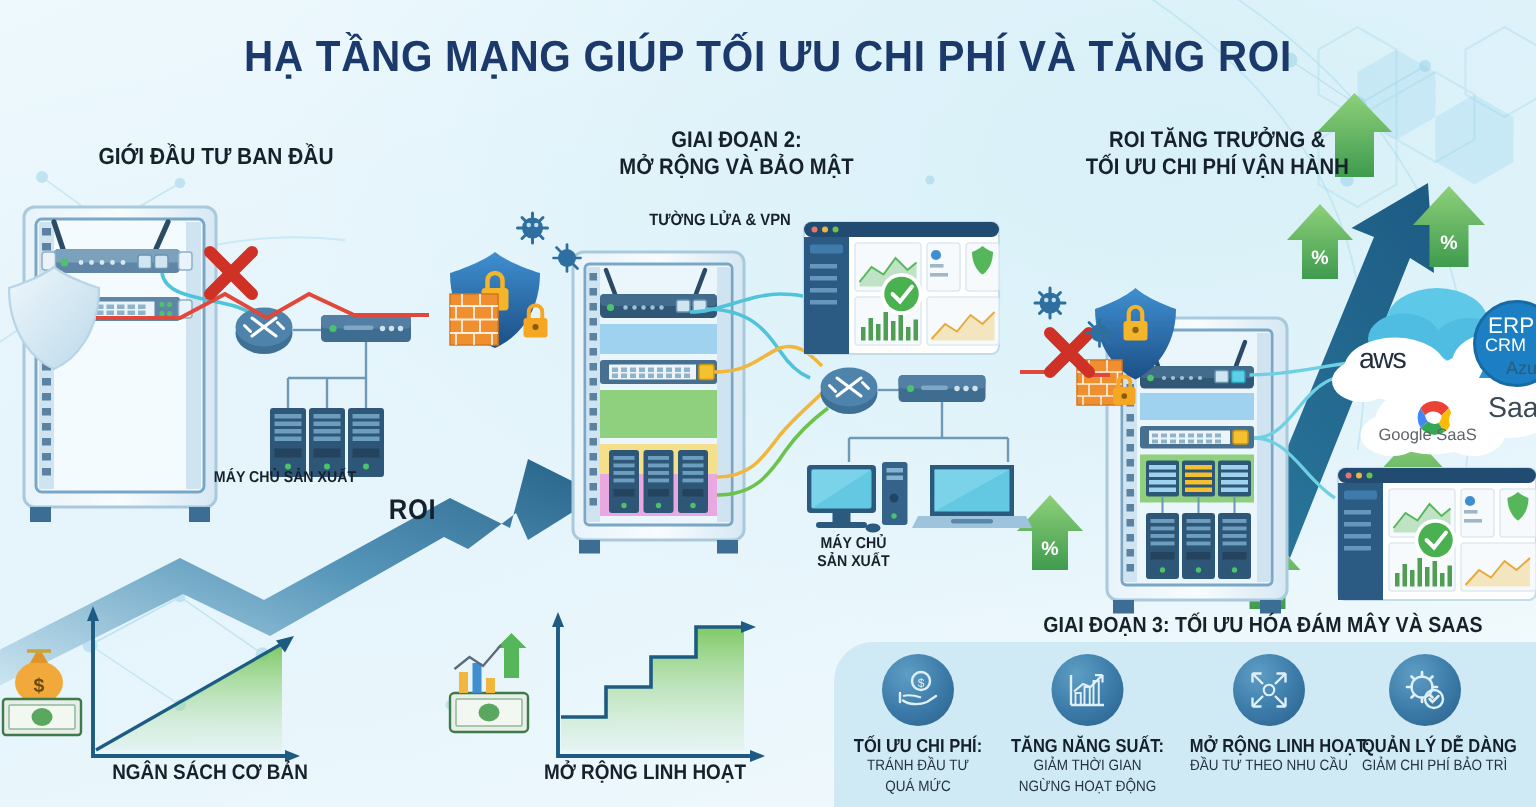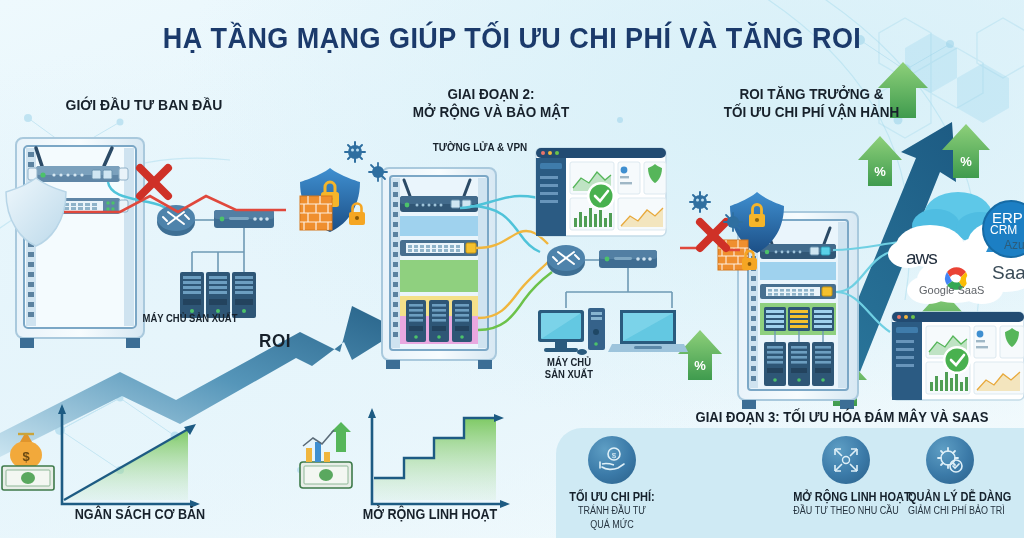--- a/index.html
+++ b/index.html
@@ -878,21 +878,21 @@
   <div class="lbl fw">TƯỜNG LỬA &amp; VPN</div>
   <div class="lbl srv1">MÁY CHỦ SẢN XUẤT</div>
   <div class="lbl srv2">
     <div>MÁY CHỦ</div>
     <div>SẢN XUẤT</div>
   </div>
   <div class="lbl roi">ROI</div>
   <div class="lbl budget">NGÂN SÁCH CƠ BẢN</div>
   <div class="lbl flex">MỞ RỘNG LINH HOẠT</div>
 
-  <div class="cloudtxt" style="left:906px;top:247px;font-size:19px;color:#232f3e;letter-spacing:-1px;text-align:right;">aws</div>
+  <div class="cloudtxt" style="left:906px;top:229px;font-size:19px;color:#232f3e;letter-spacing:-1px;text-align:right;">aws</div>
   <div class="cloudtxt" style="left:1004px;top:238px;font-size:12px;color:#2c5c7a;">Azure</div>
   <div class="cloudtxt" style="left:919px;top:284px;font-size:11px;color:#5f6368;">Google SaaS</div>
   <div class="cloudtxt" style="left:992px;top:262px;font-size:19px;color:#3a4b57;">SaaS</div>
   <div class="cloudtxt" style="left:992px;top:209px;font-size:15px;color:#ffffff;">ERP</div>
   <div class="cloudtxt" style="left:990px;top:223px;font-size:12px;color:#ffffff;">CRM</div>
 
   <div class="band"></div>
 
   <div class="ben b1">
     <div class="circ">
@@ -901,20 +901,35 @@
         <text x="17" y="13" font-family="Liberation Sans, sans-serif" font-size="8" fill="#dff0f8" text-anchor="middle">$</text>
         <path d="M3,17 L3,23 M5,22 C9,25 16,25 21,23 L27,19" fill="none" stroke="#dff0f8" stroke-width="1.6" stroke-linecap="round"></path>
         <path d="M5,19 C9,18 14,19 17,20" fill="none" stroke="#dff0f8" stroke-width="1.4"></path>
       </svg>
     </div>
     <div class="t1">TỐI ƯU CHI PHÍ:</div>
     <div class="t2">TRÁNH ĐẦU TƯ</div>
     <div class="t2">QUÁ MỨC</div>
   </div>
 
+  <div class="ben b2">
+    <div class="circ">
+      <svg width="30" height="30" viewBox="0 0 30 30">
+        <path d="M4,25 L26,25 M4,25 L4,5" fill="none" stroke="#dff0f8" stroke-width="1.6"></path>
+        <rect x="7" y="17" width="3.5" height="8" fill="none" stroke="#dff0f8" stroke-width="1.3"></rect>
+        <rect x="13" y="13" width="3.5" height="12" fill="none" stroke="#dff0f8" stroke-width="1.3"></rect>
+        <rect x="19" y="9" width="3.5" height="16" fill="none" stroke="#dff0f8" stroke-width="1.3"></rect>
+        <path d="M6,16 L12,11 L17,13 L25,5" fill="none" stroke="#dff0f8" stroke-width="1.5"></path>
+        <path d="M25,5 L20,5 M25,5 L25,10" fill="none" stroke="#dff0f8" stroke-width="1.5"></path>
+      </svg>
+    </div>
+    <div class="t1">TĂNG NĂNG SUẤT:</div>
+    <div class="t2">GIẢM THỜI GIAN</div>
+    <div class="t2">NGỪNG HOẠT ĐỘNG</div>
+  </div>
 
   <div class="ben b3">
     <div class="circ">
       <svg width="30" height="30" viewBox="0 0 30 30">
         <path d="M4,4 L11,11 M19,19 L26,26 M26,4 L19,11 M11,19 L4,26" fill="none" stroke="#dff0f8" stroke-width="1.6"></path>
         <path d="M4,4 L4,10 M4,4 L10,4 M26,26 L26,20 M26,26 L20,26
                  M26,4 L20,4 M26,4 L26,10 M4,26 L10,26 M4,26 L4,20" fill="none" stroke="#dff0f8" stroke-width="1.6"></path>
         <circle cx="15" cy="15" r="3.5" fill="none" stroke="#dff0f8" stroke-width="1.4"></circle>
       </svg>
     </div>

